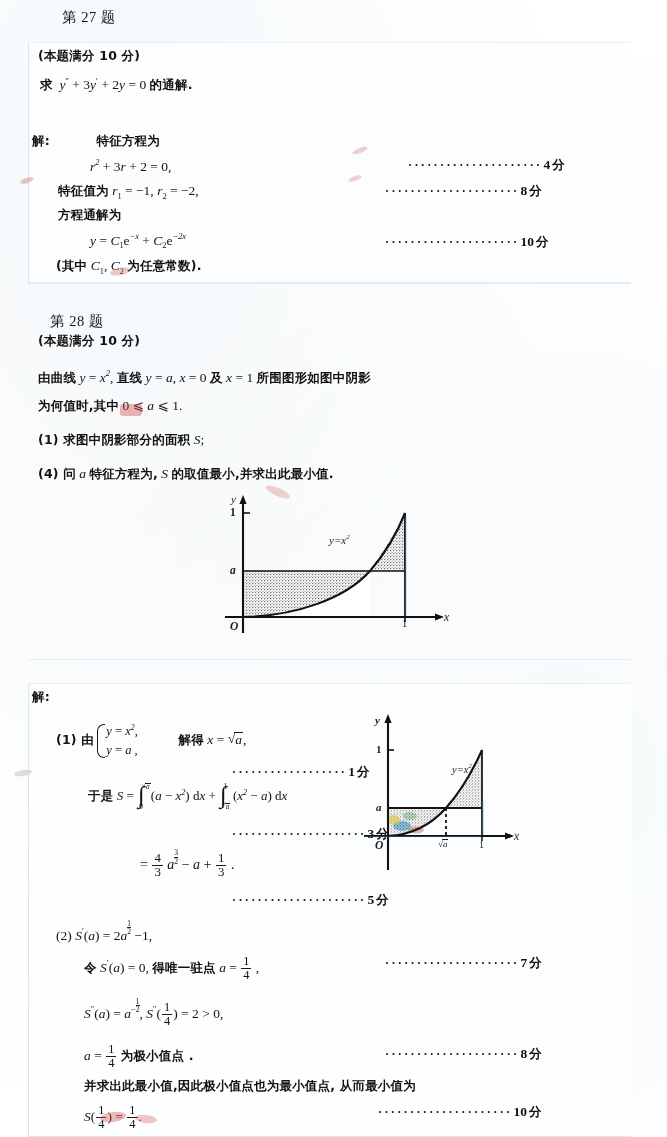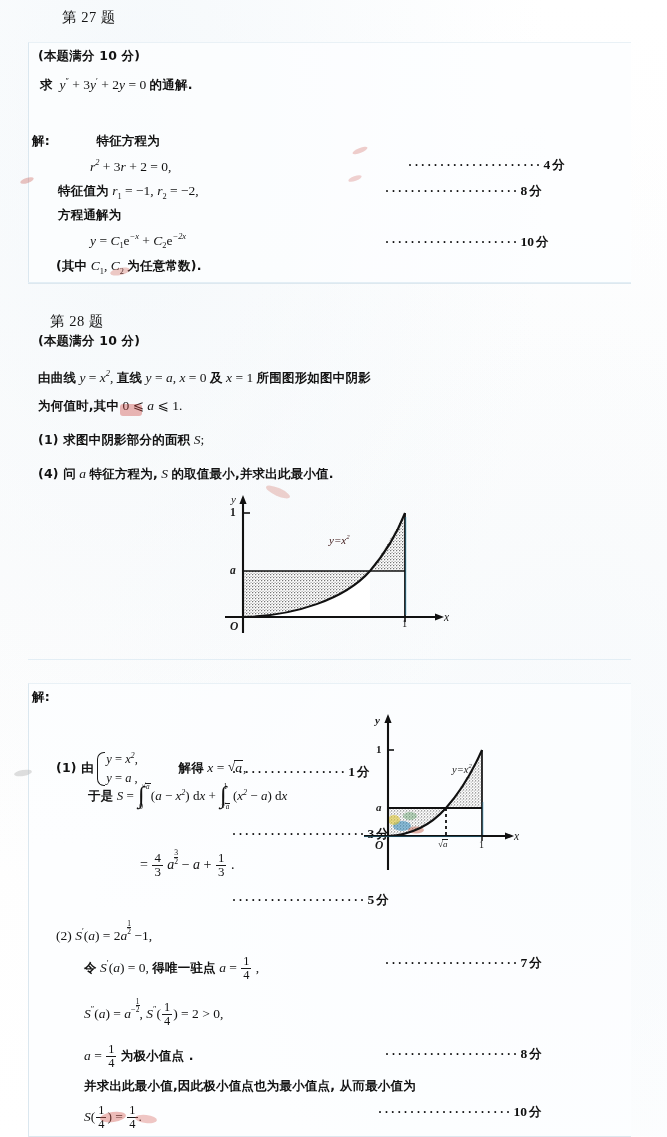--- a/index.html
+++ b/index.html
@@ -251,21 +251,21 @@
     </div>
   </div>
 
   <div class="sep" style="left:28px;right:36px;top:659px;"></div>
 
   <div>
     <div class="panel" style="top:683px;height:452px;"></div>
 
     <div class="line cn" style="left:32px;top:690px;">解:</div>
 
-    <div class="line" style="left:56px;top:722px;margin-top:28px;">
+    <div class="line" style="left:56px;top:722px;">
       <span class="cn">(1) 由</span>
       <span class="sys">
         <span class="r"><i class="v">y</i> = <i class="v">x</i><span class="sup">2</span>,</span>
         <span class="r"><i class="v">y</i> = <i class="v">a</i> ,</span>
       </span>
       <span style="display:inline-block;width:34px;"></span>
       <span class="cn">解得</span>
       <i class="v">x</i> = <span class="rad"><span class="bar"><i class="v">a</i></span></span>,
     </div>
 

